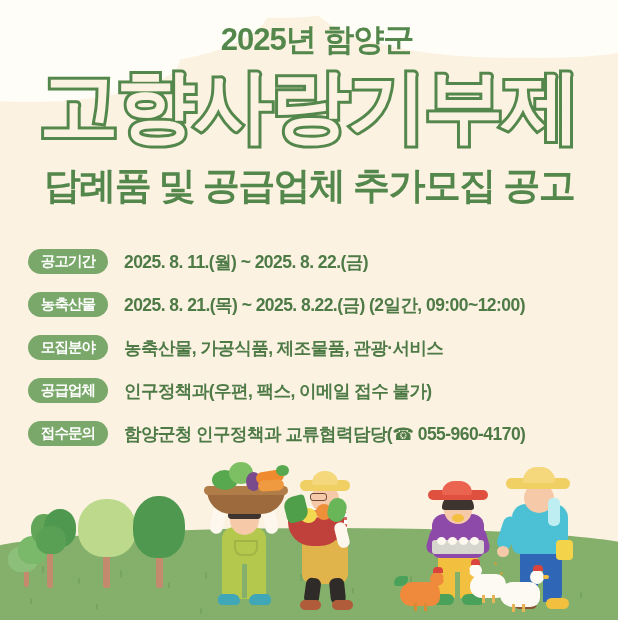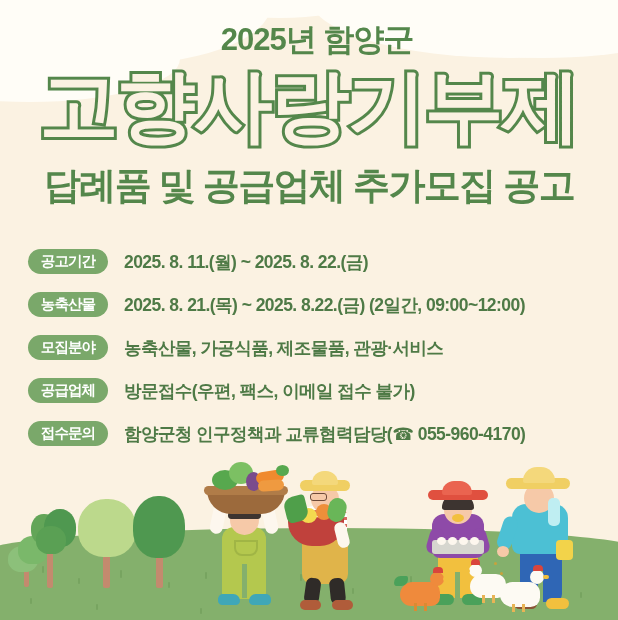--- a/index.html
+++ b/index.html
@@ -108,21 +108,21 @@
       <div class="info-text">2025. 8. 21.(목) ~ 2025. 8.22.(금) (2일간, 09:00~12:00)</div>
     </div>
 
     <div class="info-row">
       <div class="pill">모집분야</div>
       <div class="info-text">농축산물, 가공식품, 제조물품, 관광·서비스</div>
     </div>
 
     <div class="info-row">
       <div class="pill">공급업체</div>
-      <div class="info-text">방문접수(우편, 팩스, 이메일 접수 불가)</div>
+      <div class="info-text">인구정책과(우편, 팩스, 이메일 접수 불가)</div>
     </div>
 
     <div class="info-row">
       <div class="pill">접수문의</div>
       <div class="info-text">함양군청 인구정책과 교류협력담당(☎ 055-960-4170)</div>
     </div>
 
   </div>
 
   <div id="scene">

